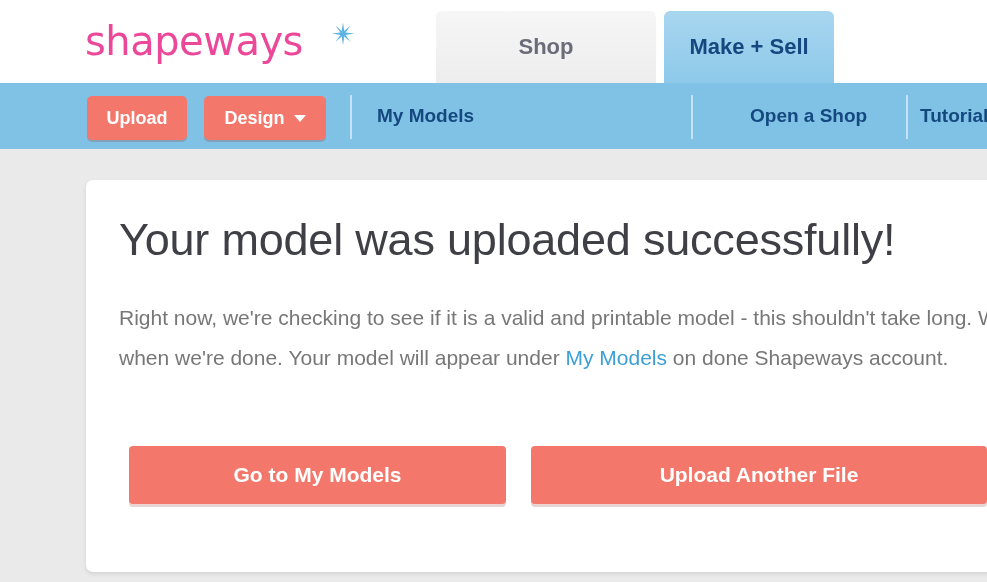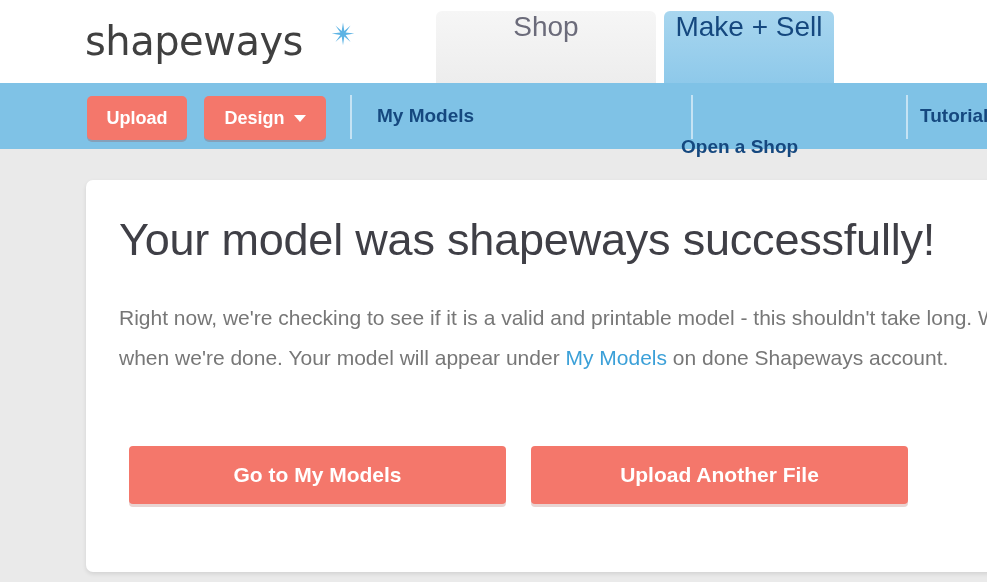--- a/index.html
+++ b/index.html
@@ -26,21 +26,21 @@
   }
 
   .logo {
     position: absolute;
     left: 85px;
     top: 17px;
     font-family: "DejaVu Sans", sans-serif;
     font-size: 40px;
     font-weight: 400;
     letter-spacing: -0.5px;
-    color: #404040;
+    color: #ec4899;
     line-height: 48px;
     white-space: nowrap;
   }
 
   .logo-star {
     position: absolute;
     left: 331px;
     top: 22px;
     width: 24px;
     height: 24px;
@@ -54,24 +54,24 @@
     left: 436px;
     top: 11px;
     height: 72px;
   }
 
   .tab {
     position: absolute;
     top: 0;
     height: 72px;
     border-radius: 6px 6px 0 0;
-    font-size: 28px;
-    font-weight: normal;
-    display: flex;
-    align-items: flex-start;
+    font-size: 22px;
+    font-weight: bold;
+    display: flex;
+    align-items: center;
     justify-content: center;
     white-space: nowrap;
     cursor: pointer;
   }
 
   .tab-shop {
     left: 0;
     width: 220px;
     background: linear-gradient(to bottom, #f6f6f6 0%, #ededed 100%);
     color: #6b6b7a;
@@ -150,21 +150,21 @@
     gap: 30px;
     color: #15487f;
     font-size: 19px;
     font-weight: bold;
     white-space: nowrap;
     cursor: pointer;
   }
 
   .nav-mymodels  { left: 377px; }
   .nav-materials { left: 526px; }
-  .nav-openshop  { left: 681px; margin-top: 31px; }
+  .nav-openshop  { left: 750px; }
   .nav-tutorials { left: 920px; }
 
   .caret-navy {
     width: 0; height: 0;
     border-left: 7px solid transparent;
     border-right: 7px solid transparent;
     border-top: 8px solid #15487f;
     display: inline-block;
   }
 
@@ -230,21 +230,21 @@
     font-weight: bold;
     display: flex;
     align-items: center;
     justify-content: center;
     cursor: pointer;
     box-shadow: 0 3px 0 rgba(150,60,50,0.22);
     white-space: nowrap;
   }
 
   .btn-gotomodels { width: 377px; }
-  .btn-uploadanother { width: 377px; }
+  .btn-uploadanother { width: 456px; }
 </style>
 </head>
 <body>
 
 <div class="top-header">
 
   <div class="logo">
     <span>shapeways</span>
   </div>
 
@@ -294,21 +294,21 @@
 
     <div class="nav-link nav-tutorials">
       <span>Tutorials</span>
     </div>
 
   </div>
 </div>
 
 <div class="card">
 
-  <div class="card-heading">Your model was shapeways successfully!</div>
+  <div class="card-heading">Your model was uploaded successfully!</div>
 
   <div class="card-body">
     <span class="line">Right now, we're checking to see if it is a valid and printable model - this shouldn't take long. We'll email you</span>
     <span class="line"><span>when we're done. Your model will appear under </span><a class="inline-link">My Models</a><span> on done Shapeways account.</span></span>
   </div>
 
   <div class="card-actions">
     <button class="btn-action btn-gotomodels">
       <span>Go to My Models</span>
     </button>

